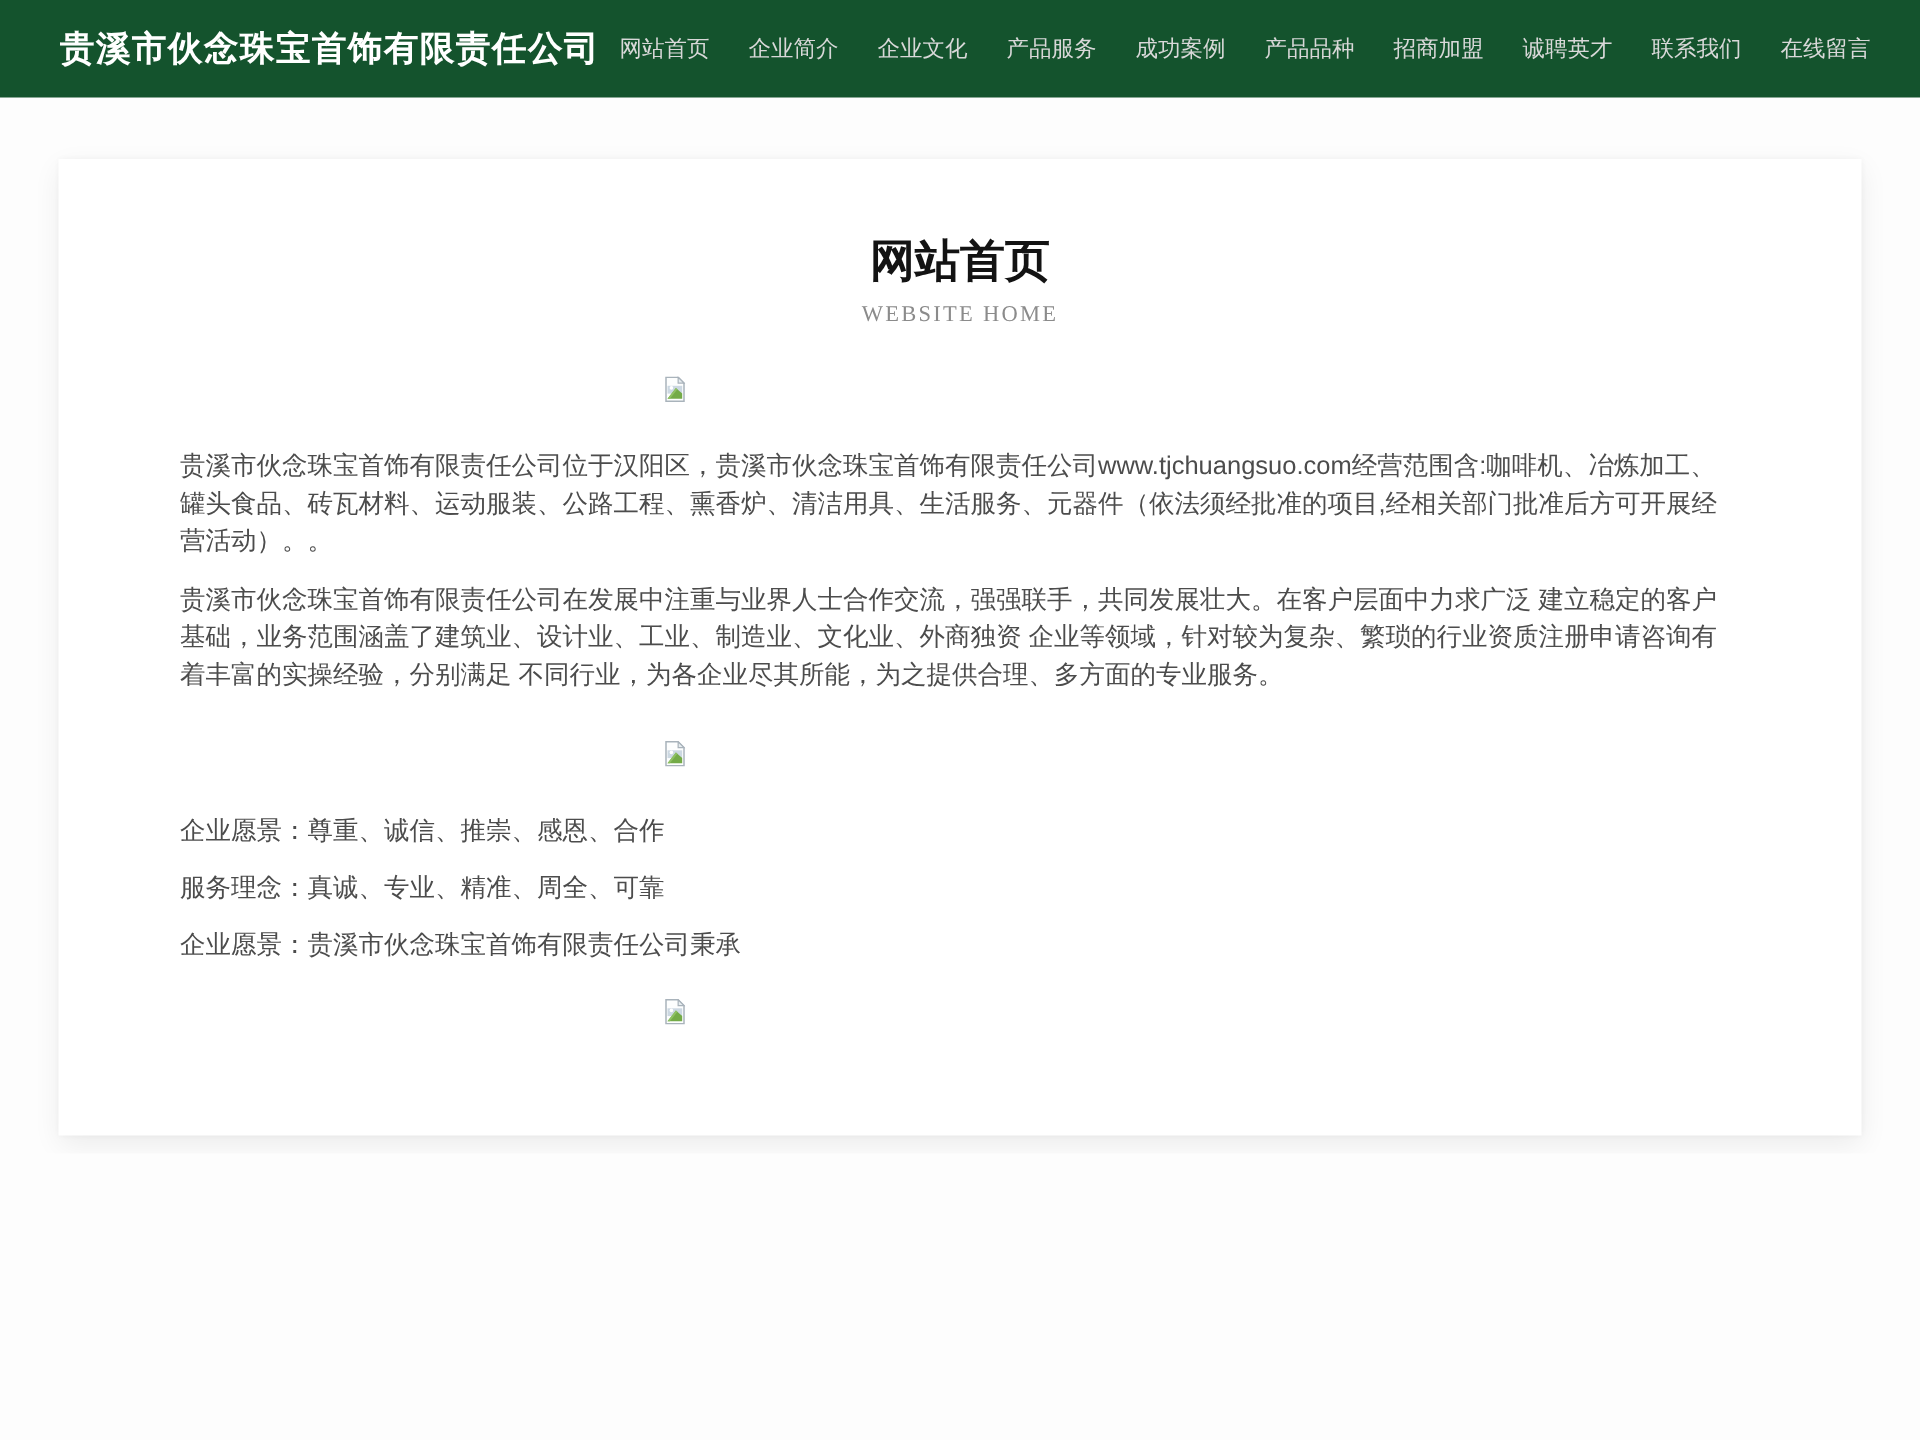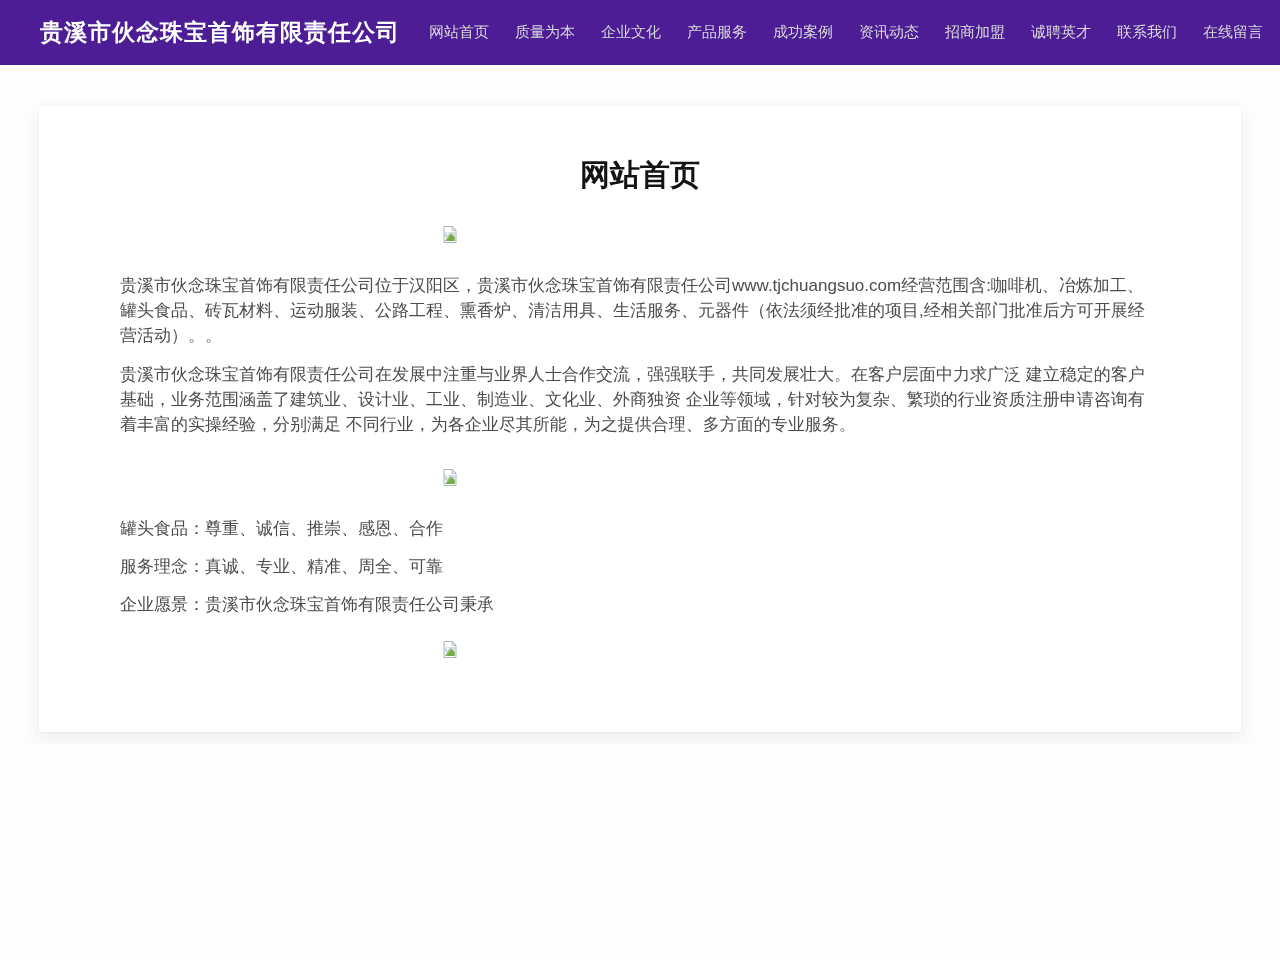--- a/index.html
+++ b/index.html
@@ -6,28 +6,27 @@
   html, body {
     margin: 0;
     padding: 0;
     background: #fdfdfd;
     font-family: "Liberation Sans", "DejaVu Sans", sans-serif;
     width: 1280px;
   }
 
   
   .site-header {
-    background: #4c1d95;
+    background: #14532d;
     height: 65px;
     display: flex;
     align-items: center;
     justify-content: space-between;
     padding: 0 40px;
     width: 100%;
-    gap: 16px;
   }
   .logo {
     color: #ffffff;
     font-size: 23px;
     font-weight: 700;
     letter-spacing: 1px;
     white-space: nowrap;
   }
   .main-nav { display: flex; align-items: center; }
   .nav-link {
@@ -83,36 +82,37 @@
   .values-section .para { margin: 13px 0; }
   .img-row.last { margin-top: 24px; margin-bottom: 0; }
 </style>
 </head>
 <body>
 
 <header class="site-header">
   <div class="logo">贵溪市伙念珠宝首饰有限责任公司</div>
   <nav class="main-nav">
       <a href="#" class="nav-link">网站首页</a>
-      <a href="#" class="nav-link">质量为本</a>
+      <a href="#" class="nav-link">企业简介</a>
       <a href="#" class="nav-link">企业文化</a>
       <a href="#" class="nav-link">产品服务</a>
       <a href="#" class="nav-link">成功案例</a>
-      <a href="#" class="nav-link">资讯动态</a>
+      <a href="#" class="nav-link">产品品种</a>
       <a href="#" class="nav-link">招商加盟</a>
       <a href="#" class="nav-link">诚聘英才</a>
       <a href="#" class="nav-link">联系我们</a>
       <a href="#" class="nav-link">在线留言</a>
     </nav>
 </header>
 
 <main>
   <div class="card">
 
     <h1 class="page-title">网站首页</h1>
+    <div class="page-subtitle">WEBSITE HOME</div>
 
     <div class="img-row">
       <span class="broken-img">
         <svg width="14" height="17" viewBox="0 0 14 17" xmlns="http://www.w3.org/2000/svg">
           <path d="M1 0.5 H9.1 L13 4.4 V16.5 H1 Z" fill="#fdfefe" stroke="#a9b3bb" stroke-width="1"></path>
           <path d="M9.1 0.5 V4.4 H13 Z" fill="#e7edf0" stroke="#a9b3bb" stroke-width="0.8"></path>
           <rect x="2" y="6.2" width="9.8" height="5.2" fill="#ccd8e2"></rect>
           <circle cx="4.6" cy="7.6" r="1.2" fill="#ffffff"></circle>
           <path d="M2 14.9 L7.6 7.6 L11.8 11.3 L11.8 14.9 Z" fill="#74ab47"></path>
           <path d="M2 14.9 L7.6 7.6 L8.6 8.5 L3.6 14.9 Z" fill="#8fc163"></path>
@@ -133,21 +133,21 @@
           <rect x="2" y="6.2" width="9.8" height="5.2" fill="#ccd8e2"></rect>
           <circle cx="4.6" cy="7.6" r="1.2" fill="#ffffff"></circle>
           <path d="M2 14.9 L7.6 7.6 L11.8 11.3 L11.8 14.9 Z" fill="#74ab47"></path>
           <path d="M2 14.9 L7.6 7.6 L8.6 8.5 L3.6 14.9 Z" fill="#8fc163"></path>
         </svg>
       </span>
     </div>
 
 
     <section class="values-section">
-        <p class="para">罐头食品：尊重、诚信、推崇、感恩、合作</p>
+        <p class="para">企业愿景：尊重、诚信、推崇、感恩、合作</p>
         <p class="para">服务理念：真诚、专业、精准、周全、可靠</p>
         <p class="para">企业愿景：贵溪市伙念珠宝首饰有限责任公司秉承</p>
       </section>
 
     <div class="img-row last">
       <span class="broken-img">
         <svg width="14" height="17" viewBox="0 0 14 17" xmlns="http://www.w3.org/2000/svg">
           <path d="M1 0.5 H9.1 L13 4.4 V16.5 H1 Z" fill="#fdfefe" stroke="#a9b3bb" stroke-width="1"></path>
           <path d="M9.1 0.5 V4.4 H13 Z" fill="#e7edf0" stroke="#a9b3bb" stroke-width="0.8"></path>
           <rect x="2" y="6.2" width="9.8" height="5.2" fill="#ccd8e2"></rect>

